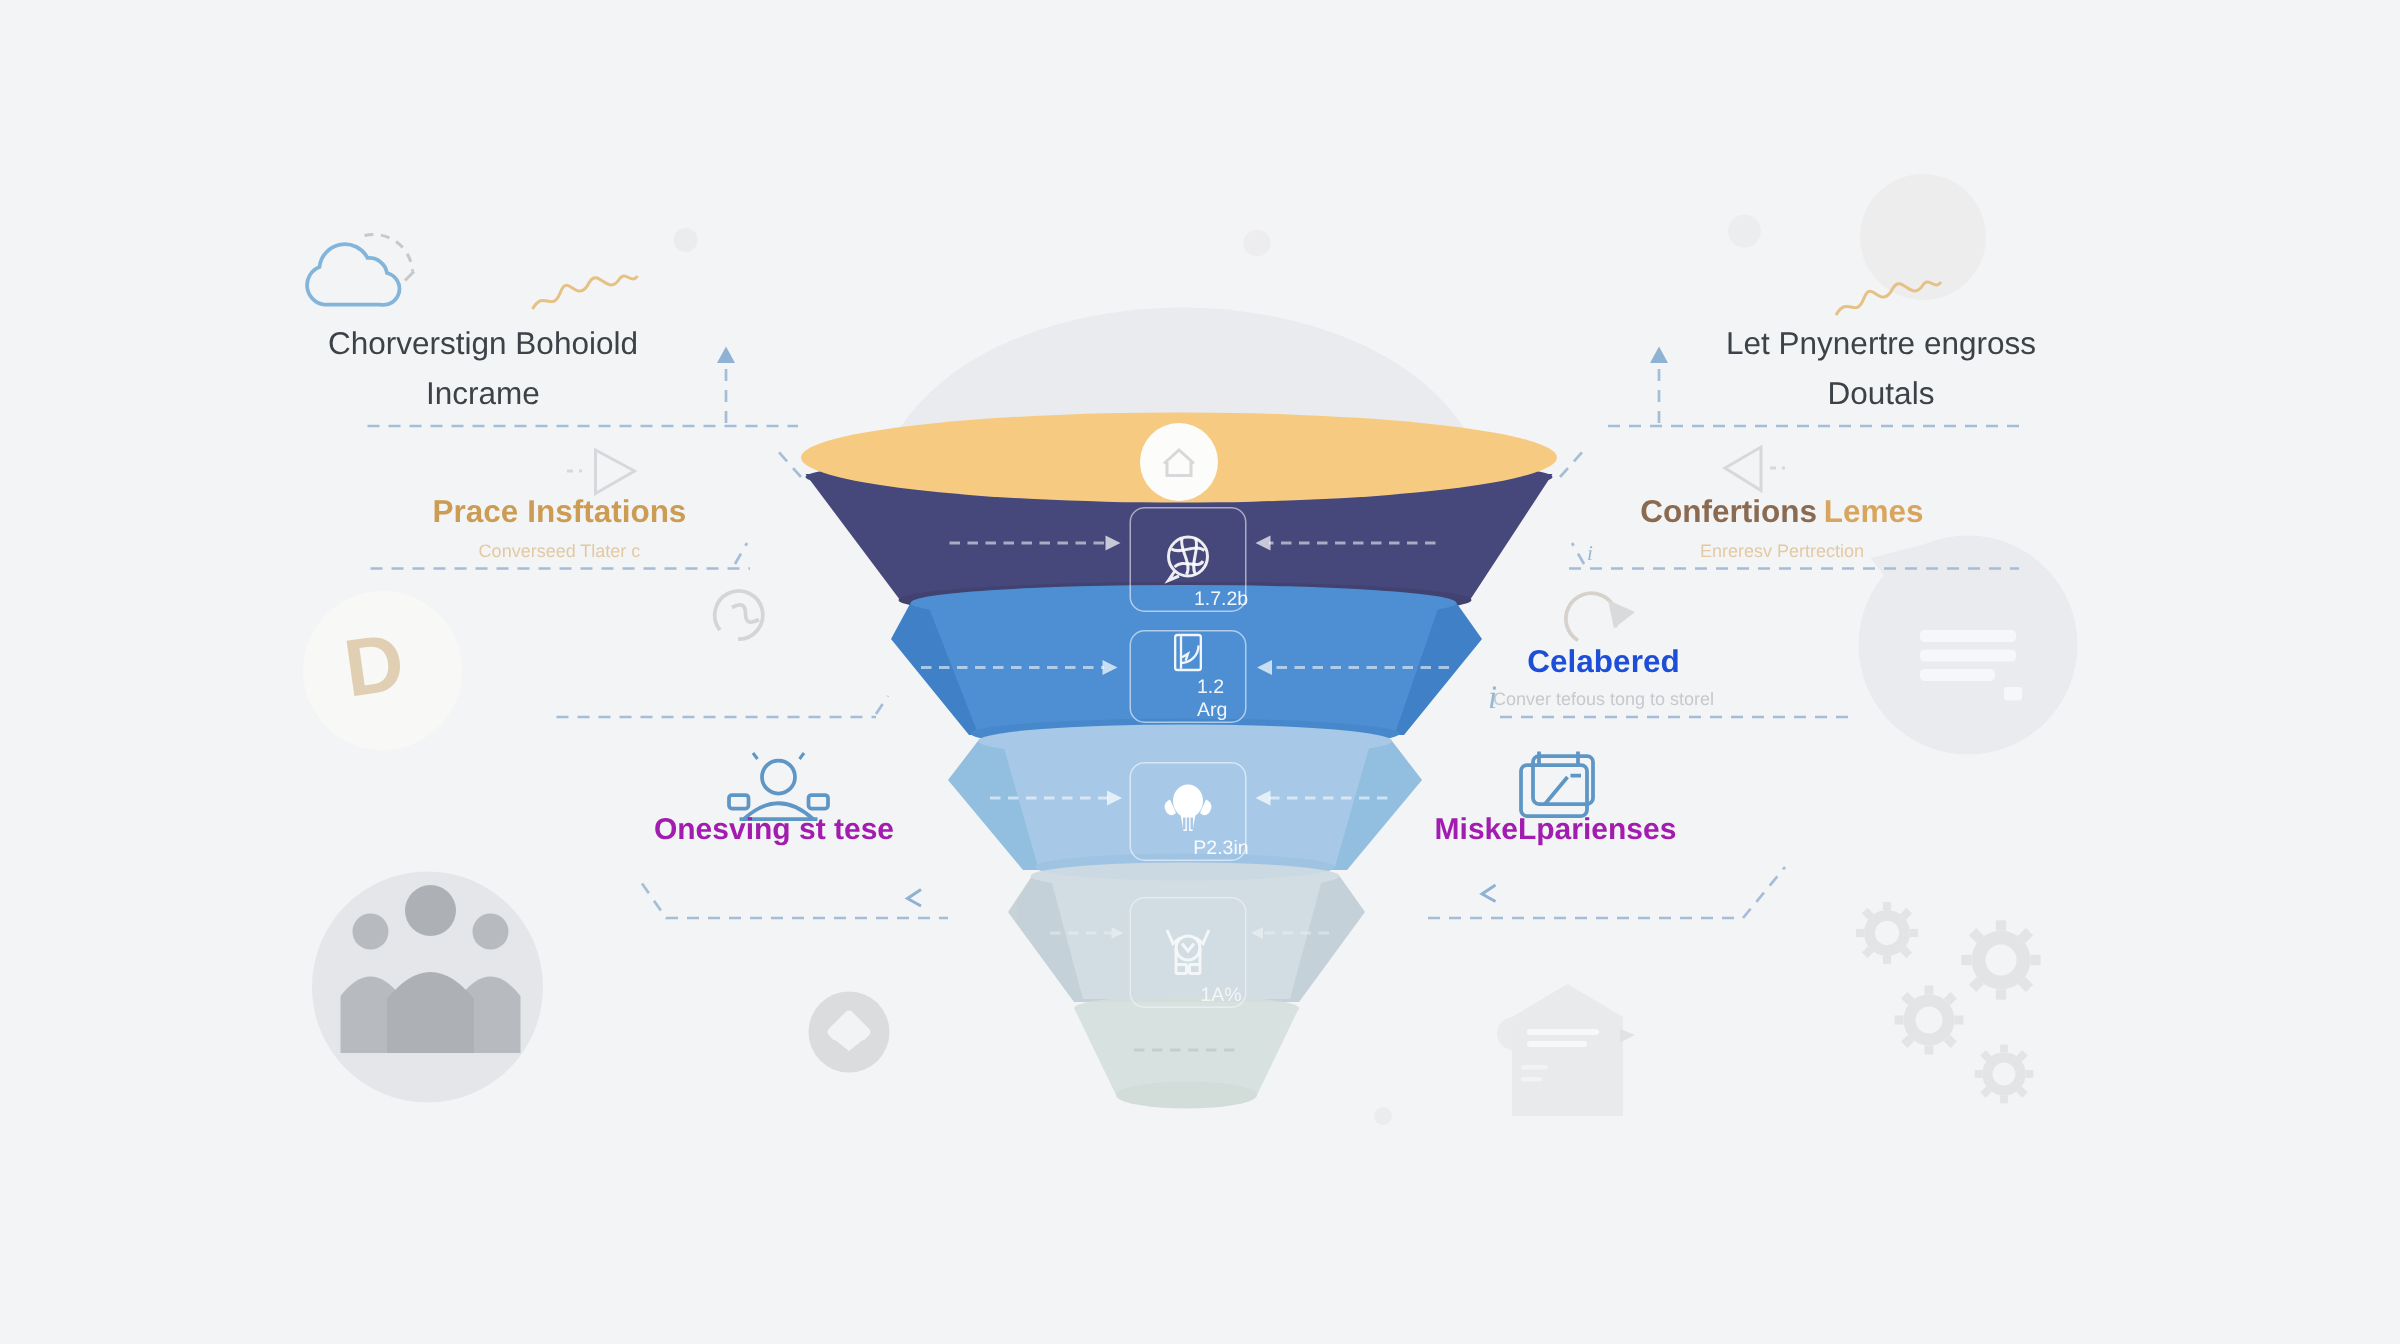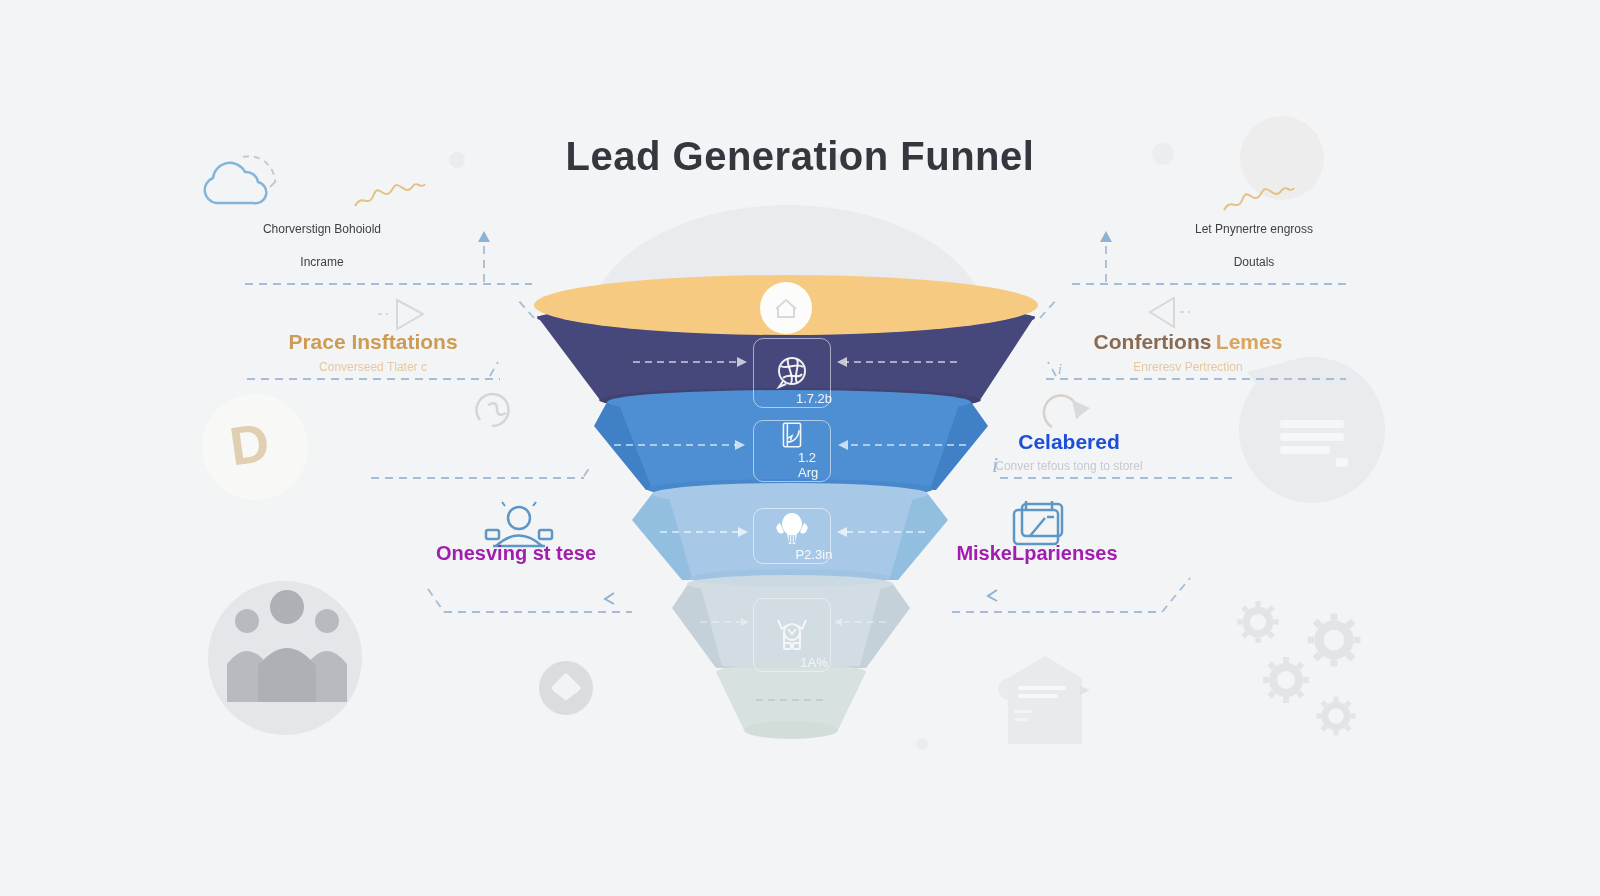--- a/index.html
+++ b/index.html
@@ -3,21 +3,21 @@
 <meta charset="utf-8">
 <style>
   html,body{margin:0;padding:0;background:#e8e9ea;}
   .canvas{position:relative;width:1600px;height:896px;background:#f3f4f5;overflow:hidden;
           font-family:"Liberation Sans", sans-serif;}
   .abs{position:absolute;}
   svg.layer{position:absolute;left:0;top:0;}
   .title{left:0;right:0;top:134px;text-align:center;font-size:40px;font-weight:bold;
          color:#34383e;letter-spacing:.5px;}
   .note{position:absolute;text-align:center;}
-  .note-dark{font-size:12px;color:#3d4248;line-height:33px;}
+  .note-dark{font-size:21px;color:#3d4248;line-height:33px;}
   .lbl-gold{font-size:21px;font-weight:bold;color:#cc9c55;}
   .lbl-brown{font-size:21px;font-weight:bold;color:#8a6a50;}
   .lbl-gold2{font-size:21px;font-weight:bold;color:#d9a55e;}
   .lbl-blue{font-size:21px;font-weight:bold;color:#2b6cb3;}
   .lbl-steel{font-size:20px;font-weight:bold;color:#a21caf;}
   .sub-tan{font-size:12px;color:#e3c9a3;margin-top:6px;}
   .sub-gray{font-size:12px;color:#c6c9cd;margin-top:5px;}
   .stage-box{position:absolute;left:753px;width:78px;border:1.5px solid rgba(255,255,255,.55);
              border-radius:10px;display:flex;flex-direction:column;align-items:center;
              justify-content:flex-end;padding-bottom:1px;box-sizing:border-box;}
@@ -230,21 +230,20 @@
       <rect x="539" y="530" width="13" height="9" rx="2"></rect>
     </g>
     <g fill="none" stroke="#5e96c6" stroke-width="2.5">
       <rect x="1022" y="504" width="40" height="32" rx="4"></rect>
       <rect x="1014" y="510" width="44" height="34" rx="4"></rect>
       <path d="M1026,510 v-9 M1052,510 v-9"></path>
       <path d="M1030,536 L1045,518 M1047,517 h7"></path>
     </g>
   </svg>
 
-  <div class="abs title">Lead Generation Funnel</div>
 
   <div class="note note-dark" style="left:140px;top:213px;width:364px;">
     <div>Chorverstign Bohoiold</div>
     <div>Incrame</div>
   </div>
   <div class="note" style="left:253px;top:330px;width:240px;">
     <div class="lbl-gold">Prace Insftations</div>
     <div class="sub-tan">Converseed Tlater c</div>
   </div>
   <div class="note" style="left:396px;top:542px;width:240px;">
@@ -289,21 +288,21 @@
   <div class="stage-box" style="top:420px;height:62px;">
     <svg width="38" height="36" viewBox="0 0 38 36" fill="none" stroke="rgba(255,255,255,.92)" stroke-width="2">
       <rect x="8" y="3" width="22" height="30" rx="2"></rect>
       <path d="M13,4 V32"></path>
       <path d="M13,27 A15,15 0 0 0 28,12"></path>
       <path d="M14,22 l5,-3 l-2,6"></path>
     </svg>
     <div class="stage-value">1.2 Arg</div>
   </div>
 
-  <div class="stage-box" style="top:508px;height:56px;">
+  <div class="stage-box" style="top:508px;height:66px;">
     <svg width="38" height="36" viewBox="0 0 38 36">
       <ellipse cx="19" cy="14" rx="10" ry="11" fill="#ffffff"></ellipse>
       <path d="M7,13 q-6,3 -2,9 q3,3 6,0 z" fill="#ffffff"></path>
       <path d="M31,13 q6,3 2,9 q-3,3 -6,0 z" fill="#ffffff"></path>
       <path d="M14,23 h10 l-2,11 h-6 z" fill="#ffffff"></path>
       <g stroke="#a7c9e7" stroke-width="1.6">
         <line x1="16.5" y1="25" x2="16.5" y2="33"></line>
         <line x1="19" y1="25" x2="19" y2="34"></line>
         <line x1="21.5" y1="25" x2="21.5" y2="33"></line>
       </g>

